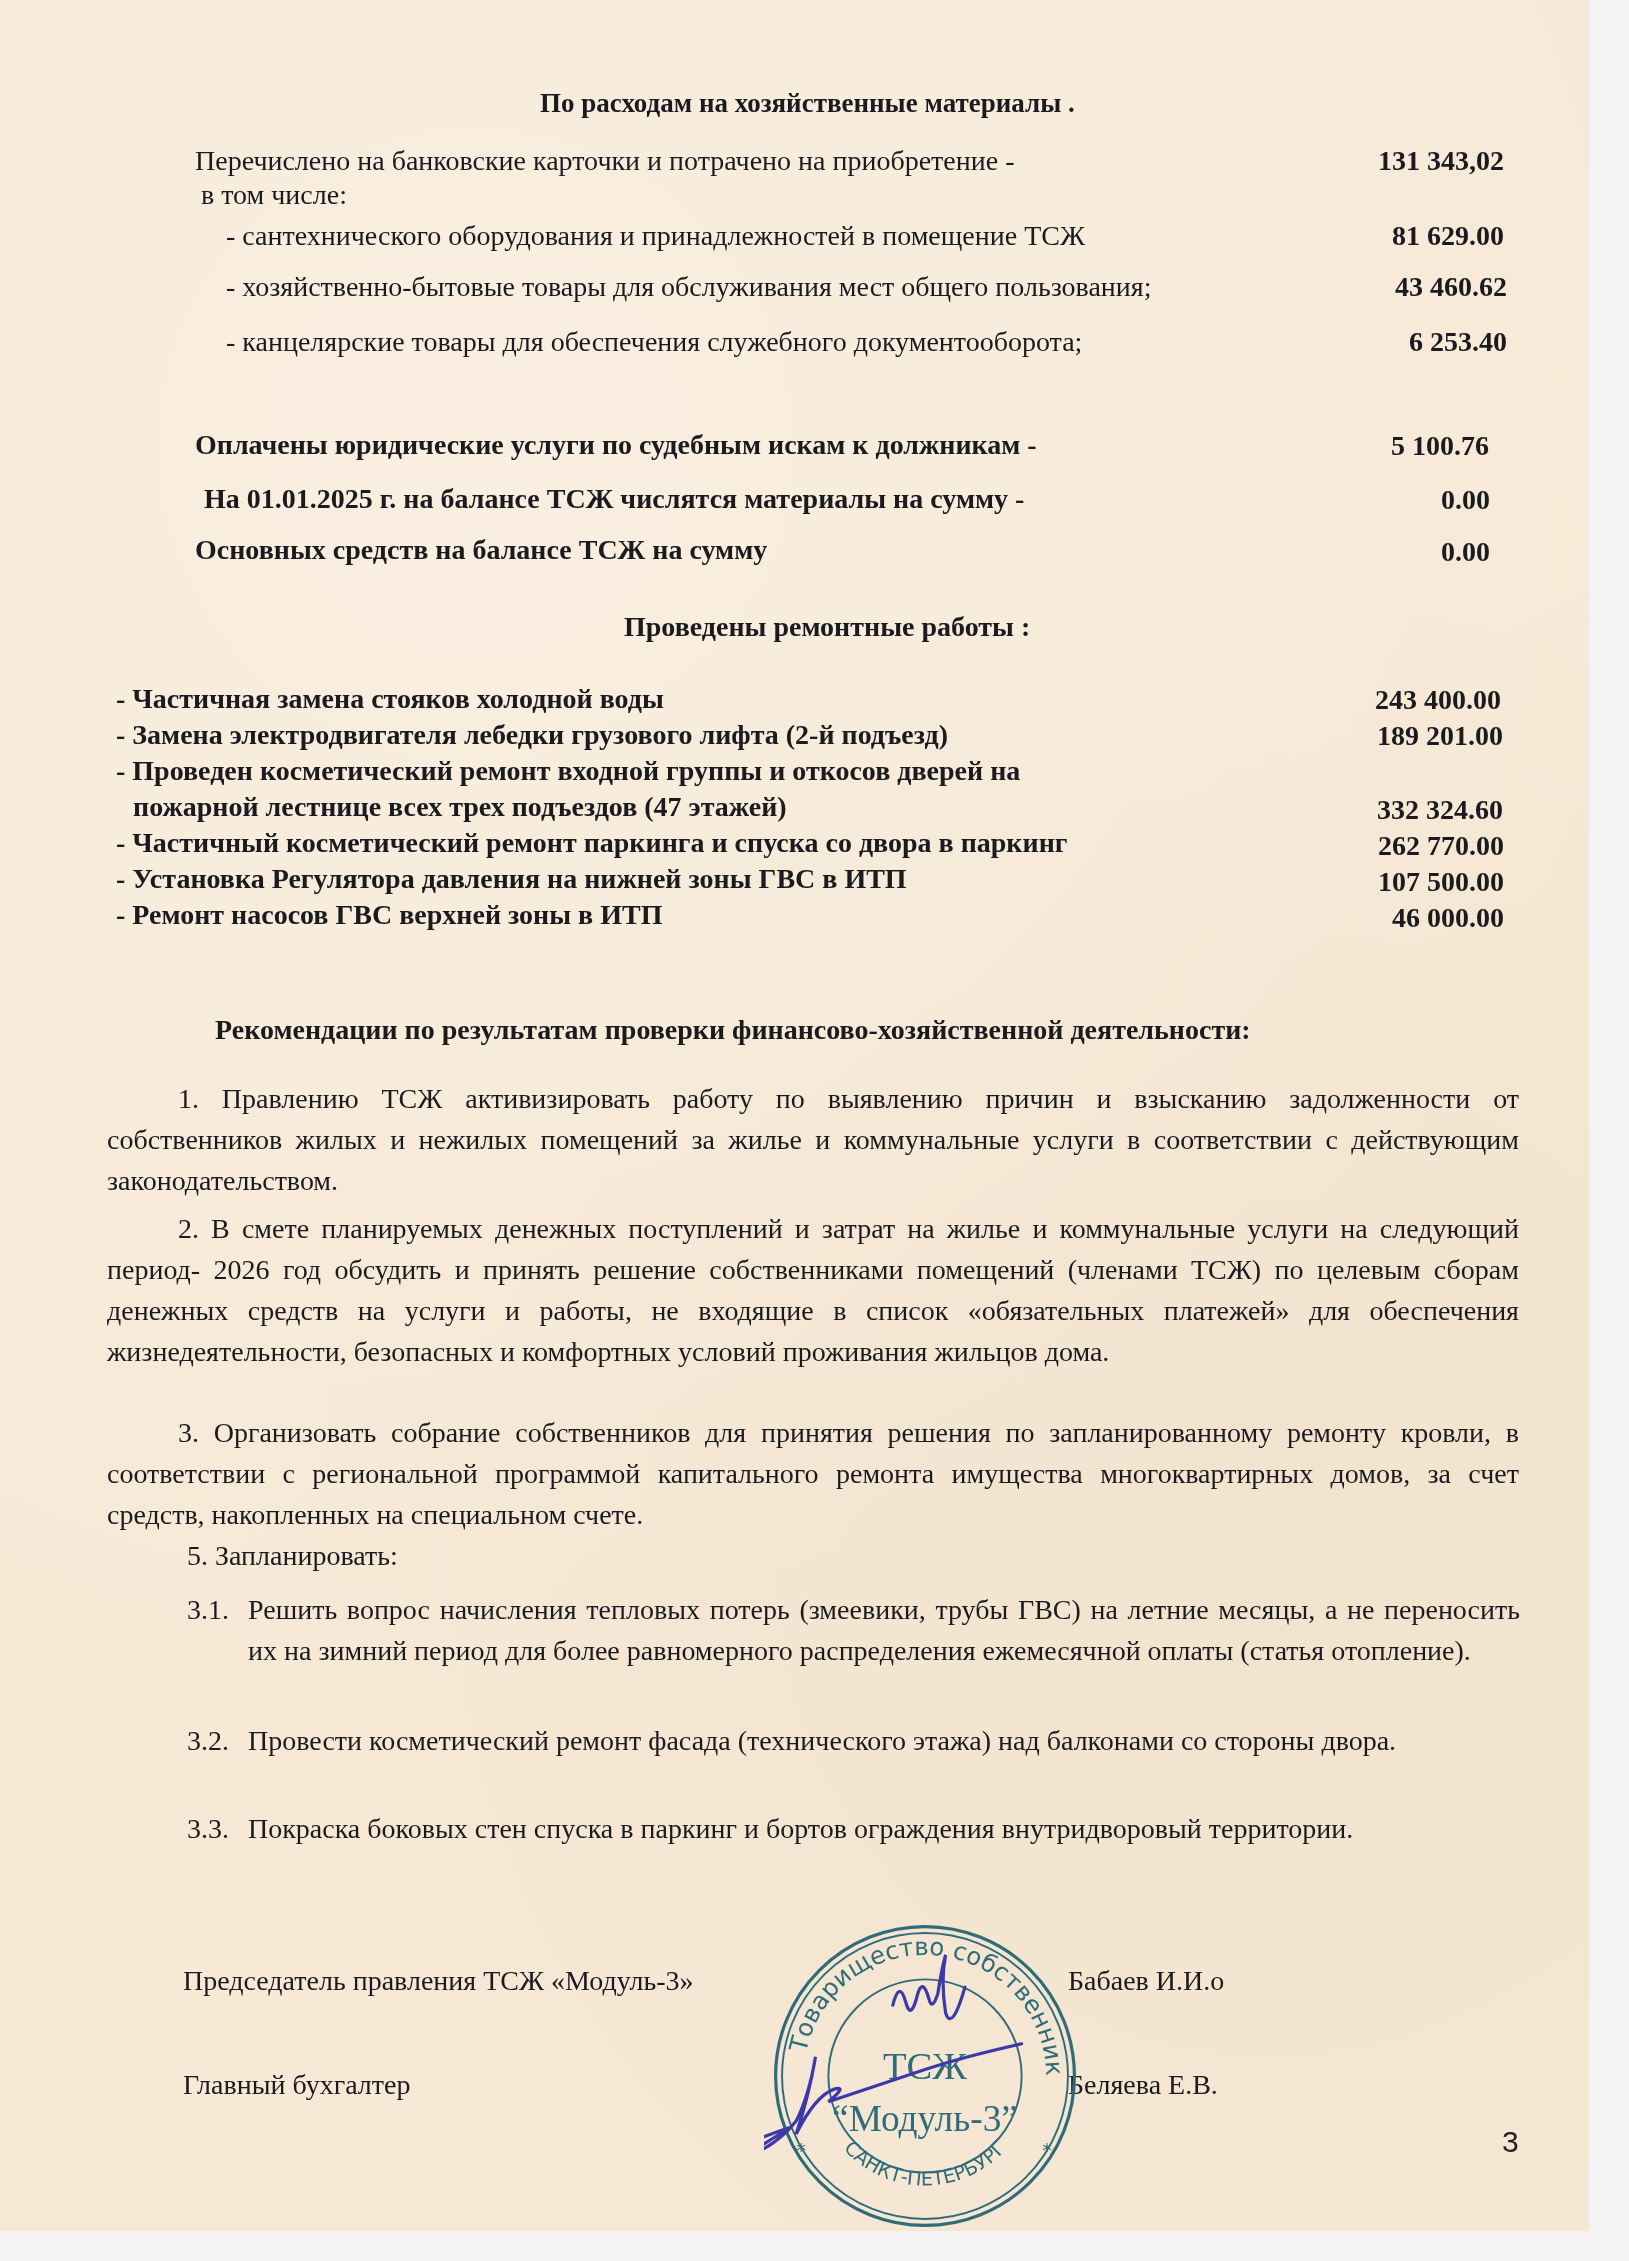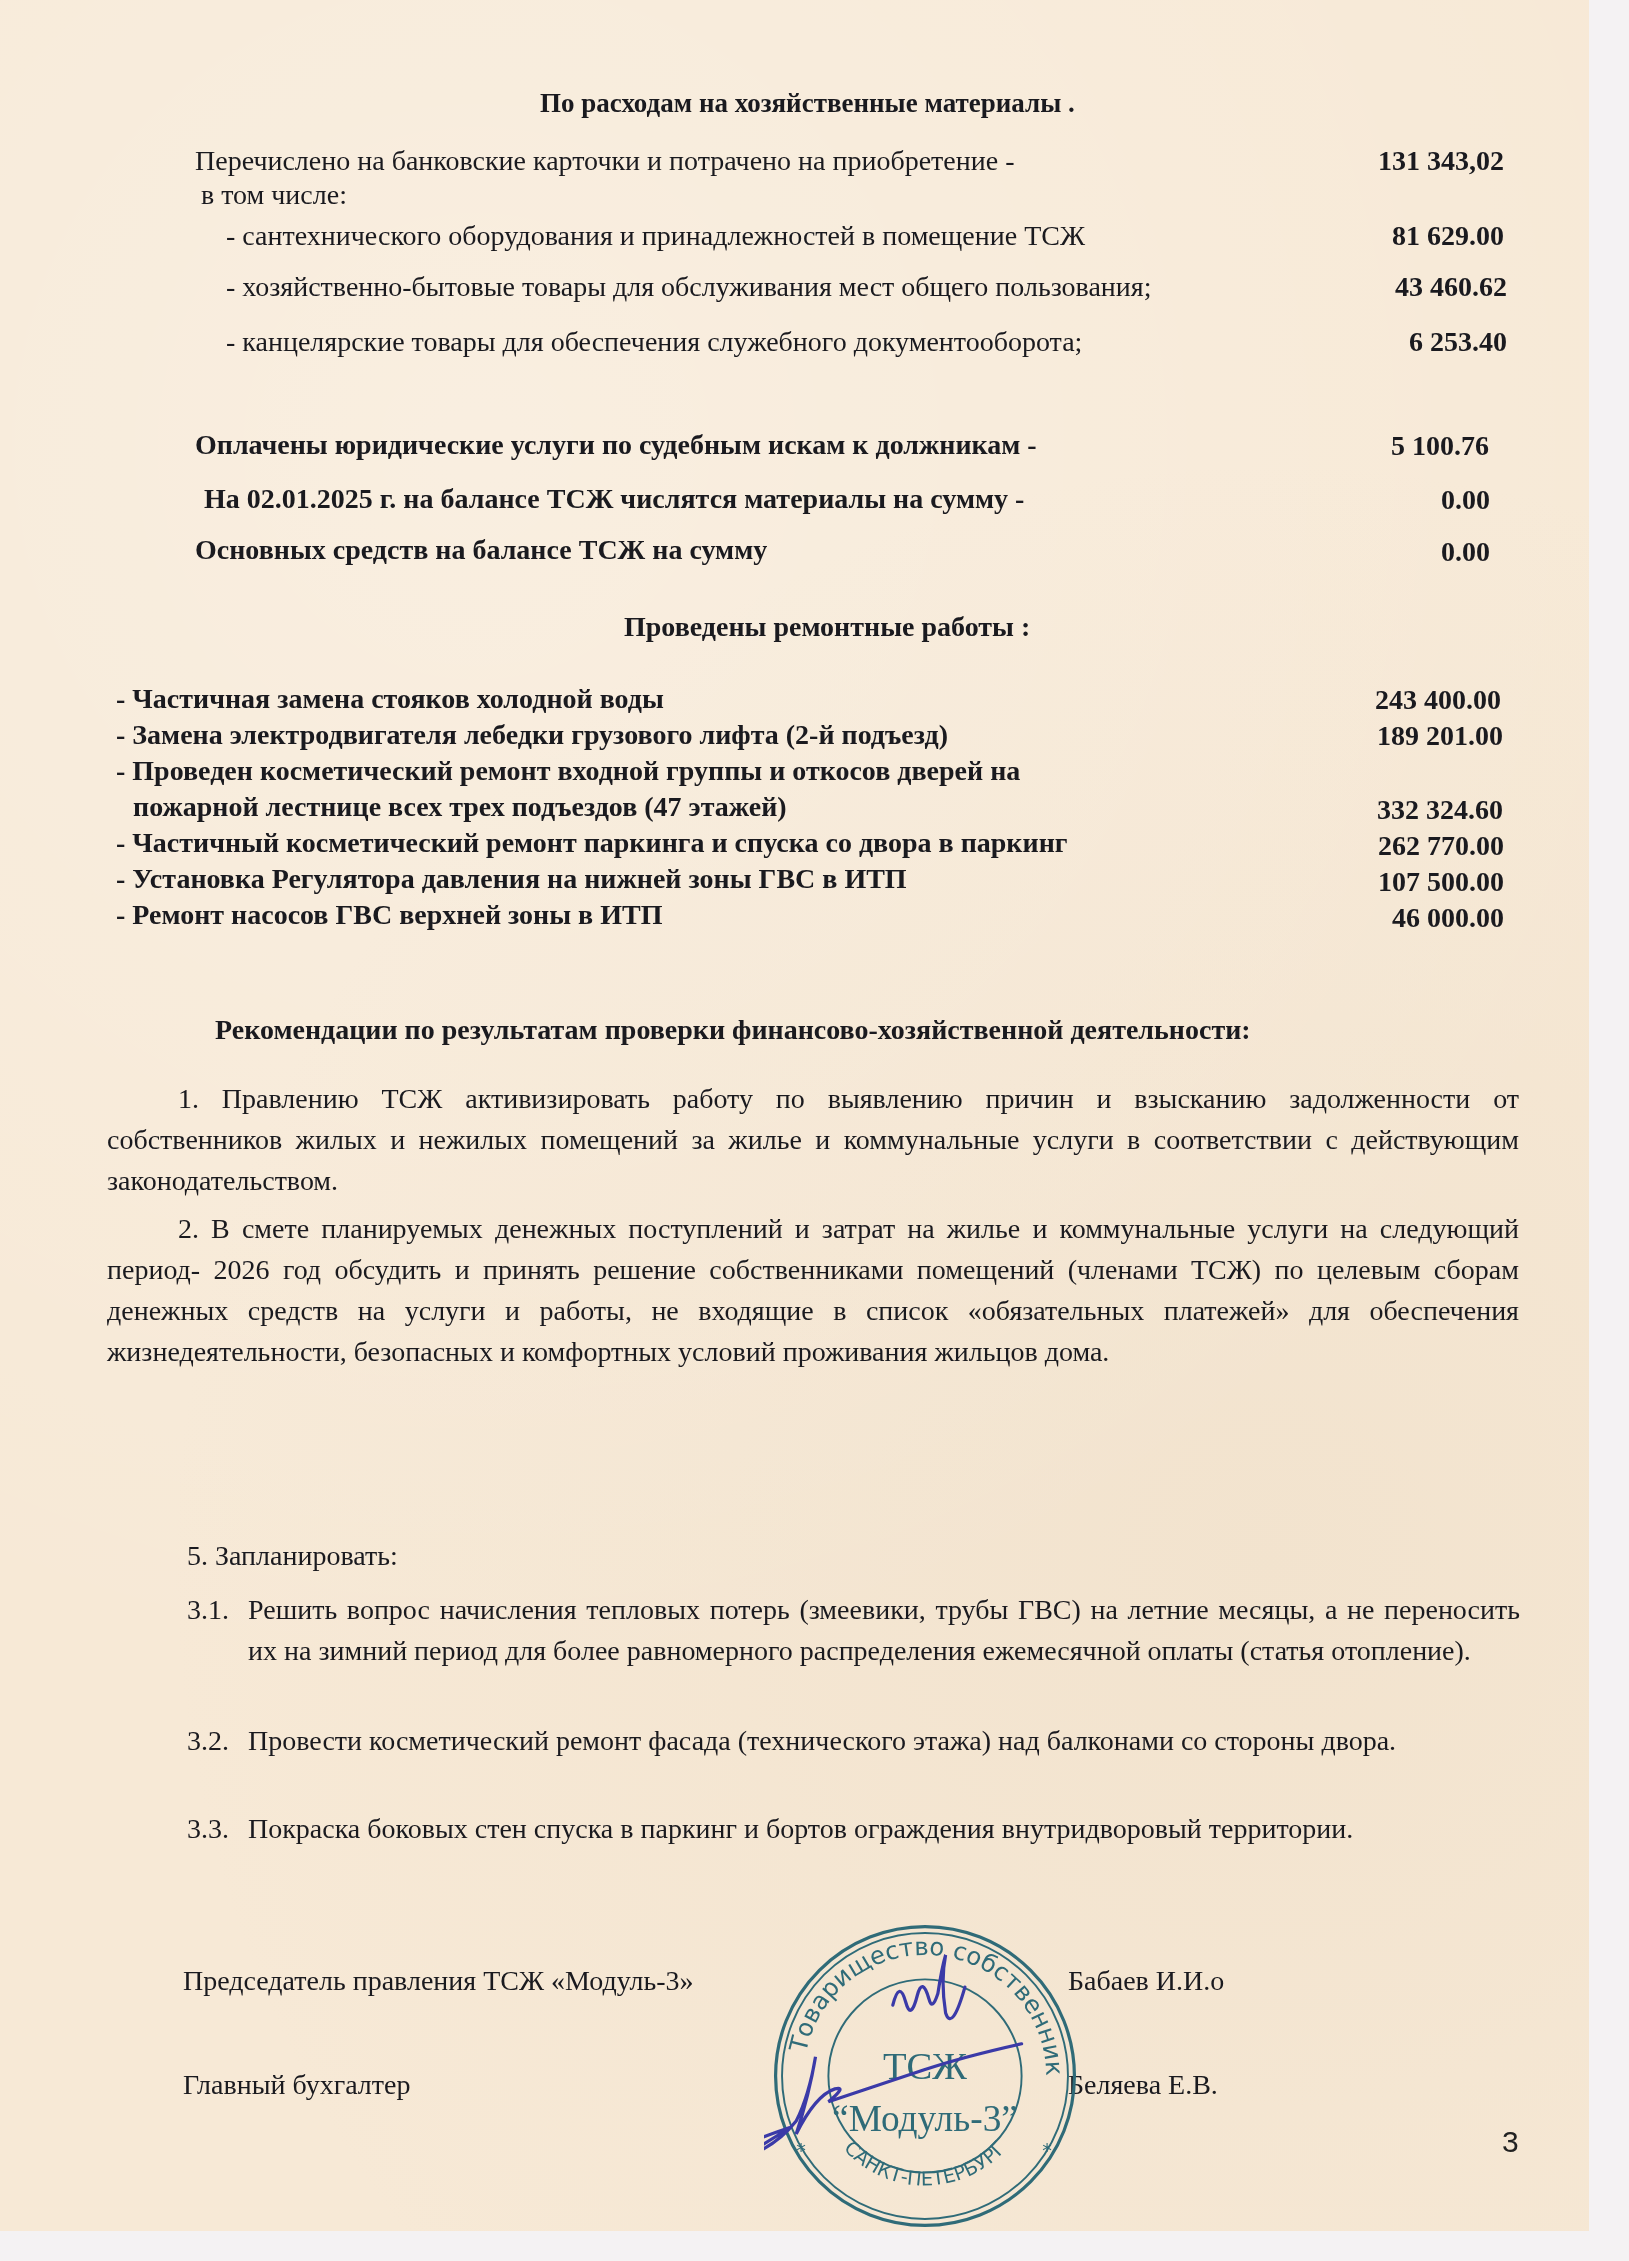--- a/index.html
+++ b/index.html
@@ -48,21 +48,21 @@
 
   <div class="abs fs" style="left:226px; top:273px;">- хозяйственно-бытовые товары для обслуживания мест общего пользования;</div>
   <div class="abs b fs val" style="left:1290px; width:217px; top:273px;">43 460.62</div>
 
   <div class="abs fs" style="left:226px; top:328px;">- канцелярские товары для обеспечения служебного документооборота;</div>
   <div class="abs b fs val" style="left:1290px; width:217px; top:328px;">6 253.40</div>
 
   <div class="abs b fs" style="left:195px; top:431px;">Оплачены  юридические услуги по судебным искам к должникам   -</div>
   <div class="abs b fs val" style="left:1290px; width:199px; top:432px;">5 100.76</div>
 
-  <div class="abs b fs" style="left:204px; top:485px;">На 02.01.2025 г. на балансе ТСЖ числятся материалы на сумму     -</div>
+  <div class="abs b fs" style="left:204px; top:485px;">На 01.01.2025 г. на балансе ТСЖ числятся материалы на сумму     -</div>
   <div class="abs b fs val" style="left:1290px; width:200px; top:486px;">0.00</div>
 
   <div class="abs b fs" style="left:195px; top:536px;">Основных средств на балансе ТСЖ  на сумму</div>
   <div class="abs b fs val" style="left:1290px; width:200px; top:538px;">0.00</div>
 
   <div class="abs b fs" style="left:624px; top:613px;">Проведены ремонтные работы :</div>
 
   <div class="abs b fs" style="left:116px; top:685px;">- Частичная замена стояков   холодной воды</div>
   <div class="abs b fs val" style="left:1290px; width:211px; top:686px;">243 400.00</div>
 
@@ -79,20 +79,21 @@
   <div class="abs b fs" style="left:116px; top:865px;">- Установка Регулятора давления на нижней зоны ГВС в ИТП</div>
   <div class="abs b fs val" style="left:1290px; width:214px; top:868px;">107 500.00</div>
 
   <div class="abs b fs" style="left:116px; top:901px;text-align:right;">- Ремонт насосов ГВС верхней зоны  в ИТП</div>
   <div class="abs b fs val" style="left:1290px; width:214px; top:904px;">46 000.00</div>
 
   <div class="abs b fs" style="left:215px; top:1016px;">Рекомендации по результатам проверки финансово-хозяйственной деятельности:</div>
 
   <div class="para indent" style="left:107px; top:1078px; width:1412px;">1. Правлению ТСЖ активизировать работу по выявлению причин и взысканию задолженности от собственников жилых и нежилых помещений за жилье и коммунальные услуги в соответствии с действующим законодательством.</div>
   <div class="para indent" style="left:107px; top:1208px; width:1412px;">2. В смете планируемых денежных поступлений и затрат на жилье и коммунальные услуги на следующий период- 2026 год обсудить и принять решение собственниками помещений (членами ТСЖ) по целевым сборам денежных средств на услуги и работы, не входящие в список «обязательных платежей» для обеспечения жизнедеятельности, безопасных и комфортных условий проживания жильцов дома.</div>
+  <div class="para indent" style="left:107px; top:1412px; width:1412px;">3. Организовать собрание собственников для принятия решения по запланированному ремонту кровли, в соответствии с региональной программой капитального ремонта имущества многоквартирных домов, за счет средств, накопленных на специальном счете.</div>
 
   <div class="abs fs" style="left:187px; top:1542px;">5. Запланировать:</div>
 
   <div class="para hang" style="left:187px; top:1589px; width:1333px;">
     <span class="num">3.1.</span>
     <span class="txt">Решить вопрос начисления тепловых потерь (змеевики, трубы ГВС) на летние месяцы, а  не переносить их на зимний период для более равномерного распределения ежемесячной оплаты (статья отопление).</span>
   </div>
   <div class="para hang" style="left:187px; top:1720px; width:1333px;">
     <span class="num">3.2.</span>
     <span class="txt">Провести косметический ремонт фасада (технического этажа) над балконами со стороны двора.</span>

